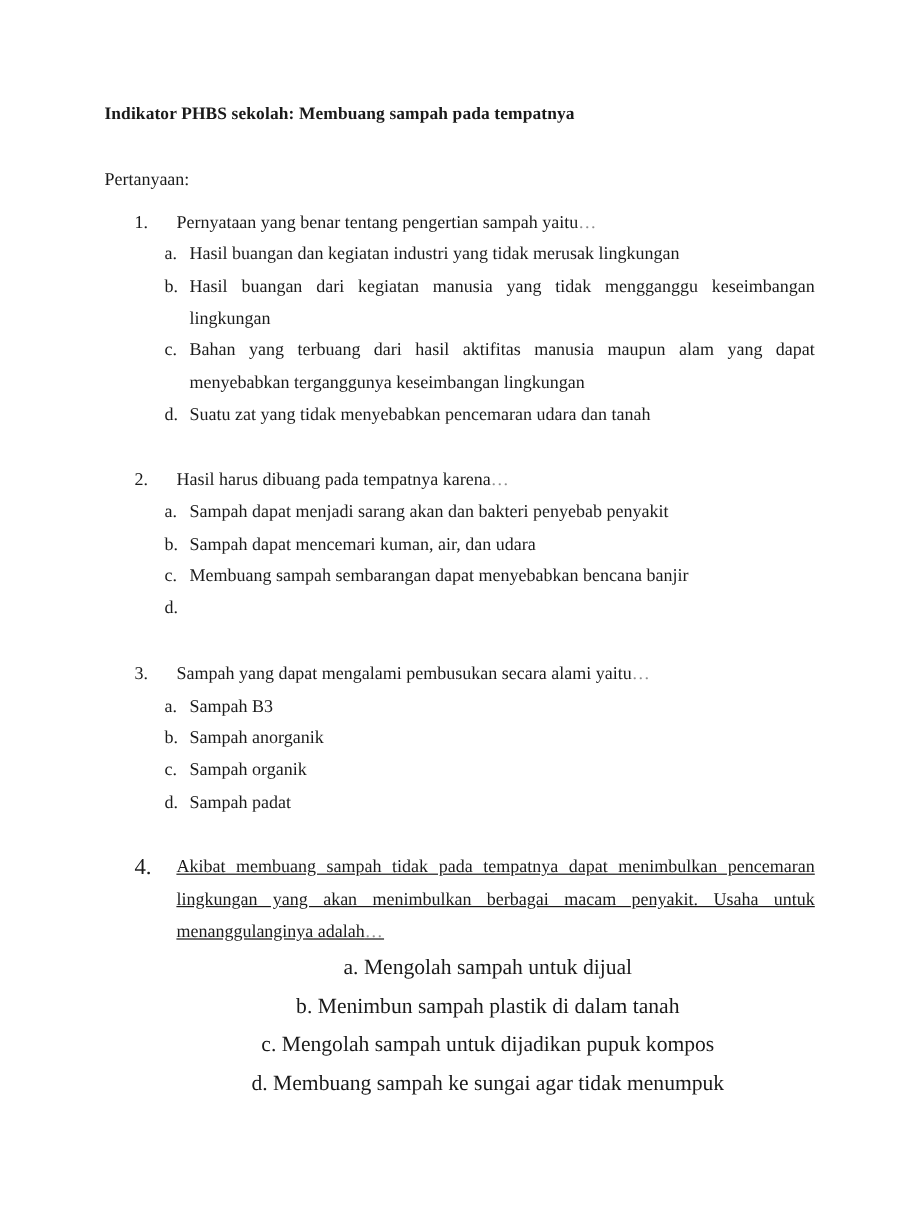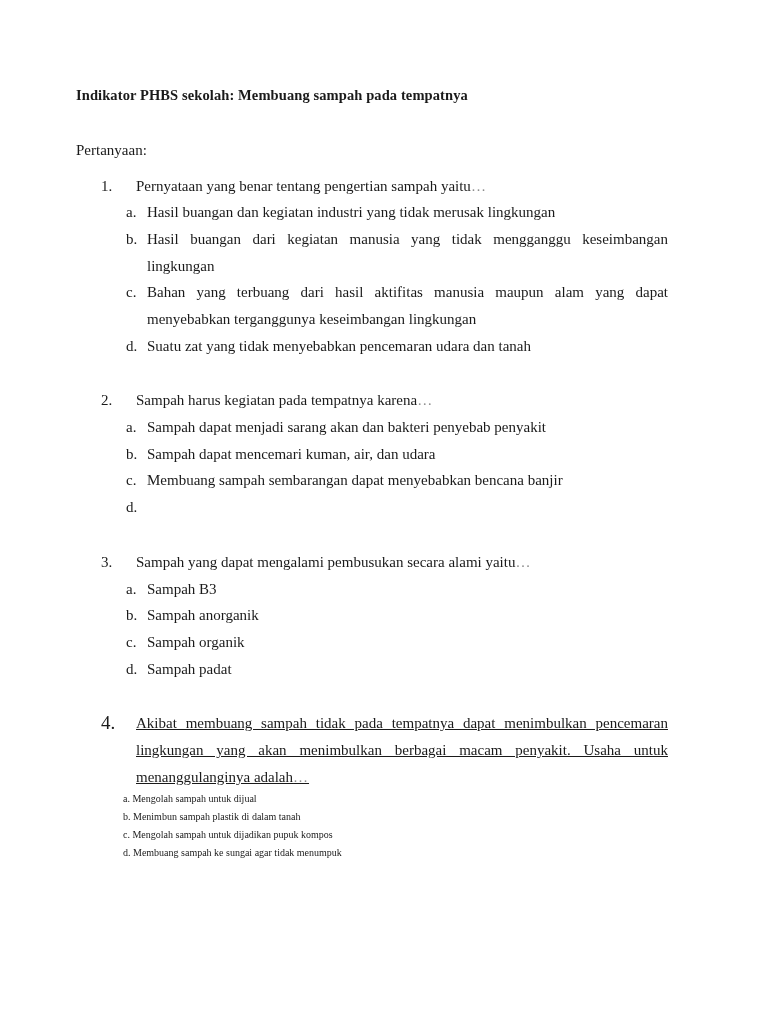--- a/index.html
+++ b/index.html
@@ -19,21 +19,21 @@
   .page {
     position: relative;
     width: 768px;
     height: 1024px;
     background: #ffffff;
     box-sizing: border-box;
   }
 
   .content {
     position: absolute;
-    left: 76px;
+    left: 87px;
     top: 86px;
     width: 592px;
   }
 
   .doc-title {
     font-size: 14.5px;
     font-weight: bold;
     line-height: 1.35;
     letter-spacing: 0.1px;
     margin: 0 0 0 0;
@@ -106,24 +106,24 @@
     margin-left: 50px;
   }
   .opt-text {
     flex: 1 1 auto;
     text-align: justify;
     text-justify: inter-word;
   }
 
   
   .opt-inline {
-    font-size: 10px;
+    font-size: 18px;
     line-height: 1.78;
     margin-left: 47px;
-    text-align: left;
+    text-align: center;
   }
 </style>
 </head>
 <body>
 
 <div class="page">
   <div class="content">
 
     <div class="doc-title">Indikator PHBS sekolah: Membuang sampah pada tempatnya</div>
 
@@ -154,21 +154,21 @@
         <span class="opt-letter">d.</span>
         <span class="opt-text">Suatu zat yang tidak menyebabkan pencemaran udara dan tanah</span>
       </div>
     </div>
 
     <div class="q-gap"></div>
 
     <div class="q-block">
       <div class="q-row">
         <span class="q-num">2.</span>
-        <span class="q-text"><span>Sampah harus kegiatan pada tempatnya karena</span><span class="ellip">…</span></span>
+        <span class="q-text"><span>Hasil harus dibuang pada tempatnya karena</span><span class="ellip">…</span></span>
       </div>
       <div class="opt-row">
         <span class="opt-letter">a.</span>
         <span class="opt-text">Sampah dapat menjadi sarang akan dan bakteri penyebab penyakit</span>
       </div>
       <div class="opt-row">
         <span class="opt-letter">b.</span>
         <span class="opt-text">Sampah dapat mencemari kuman, air, dan udara</span>
       </div>
       <div class="opt-row">

